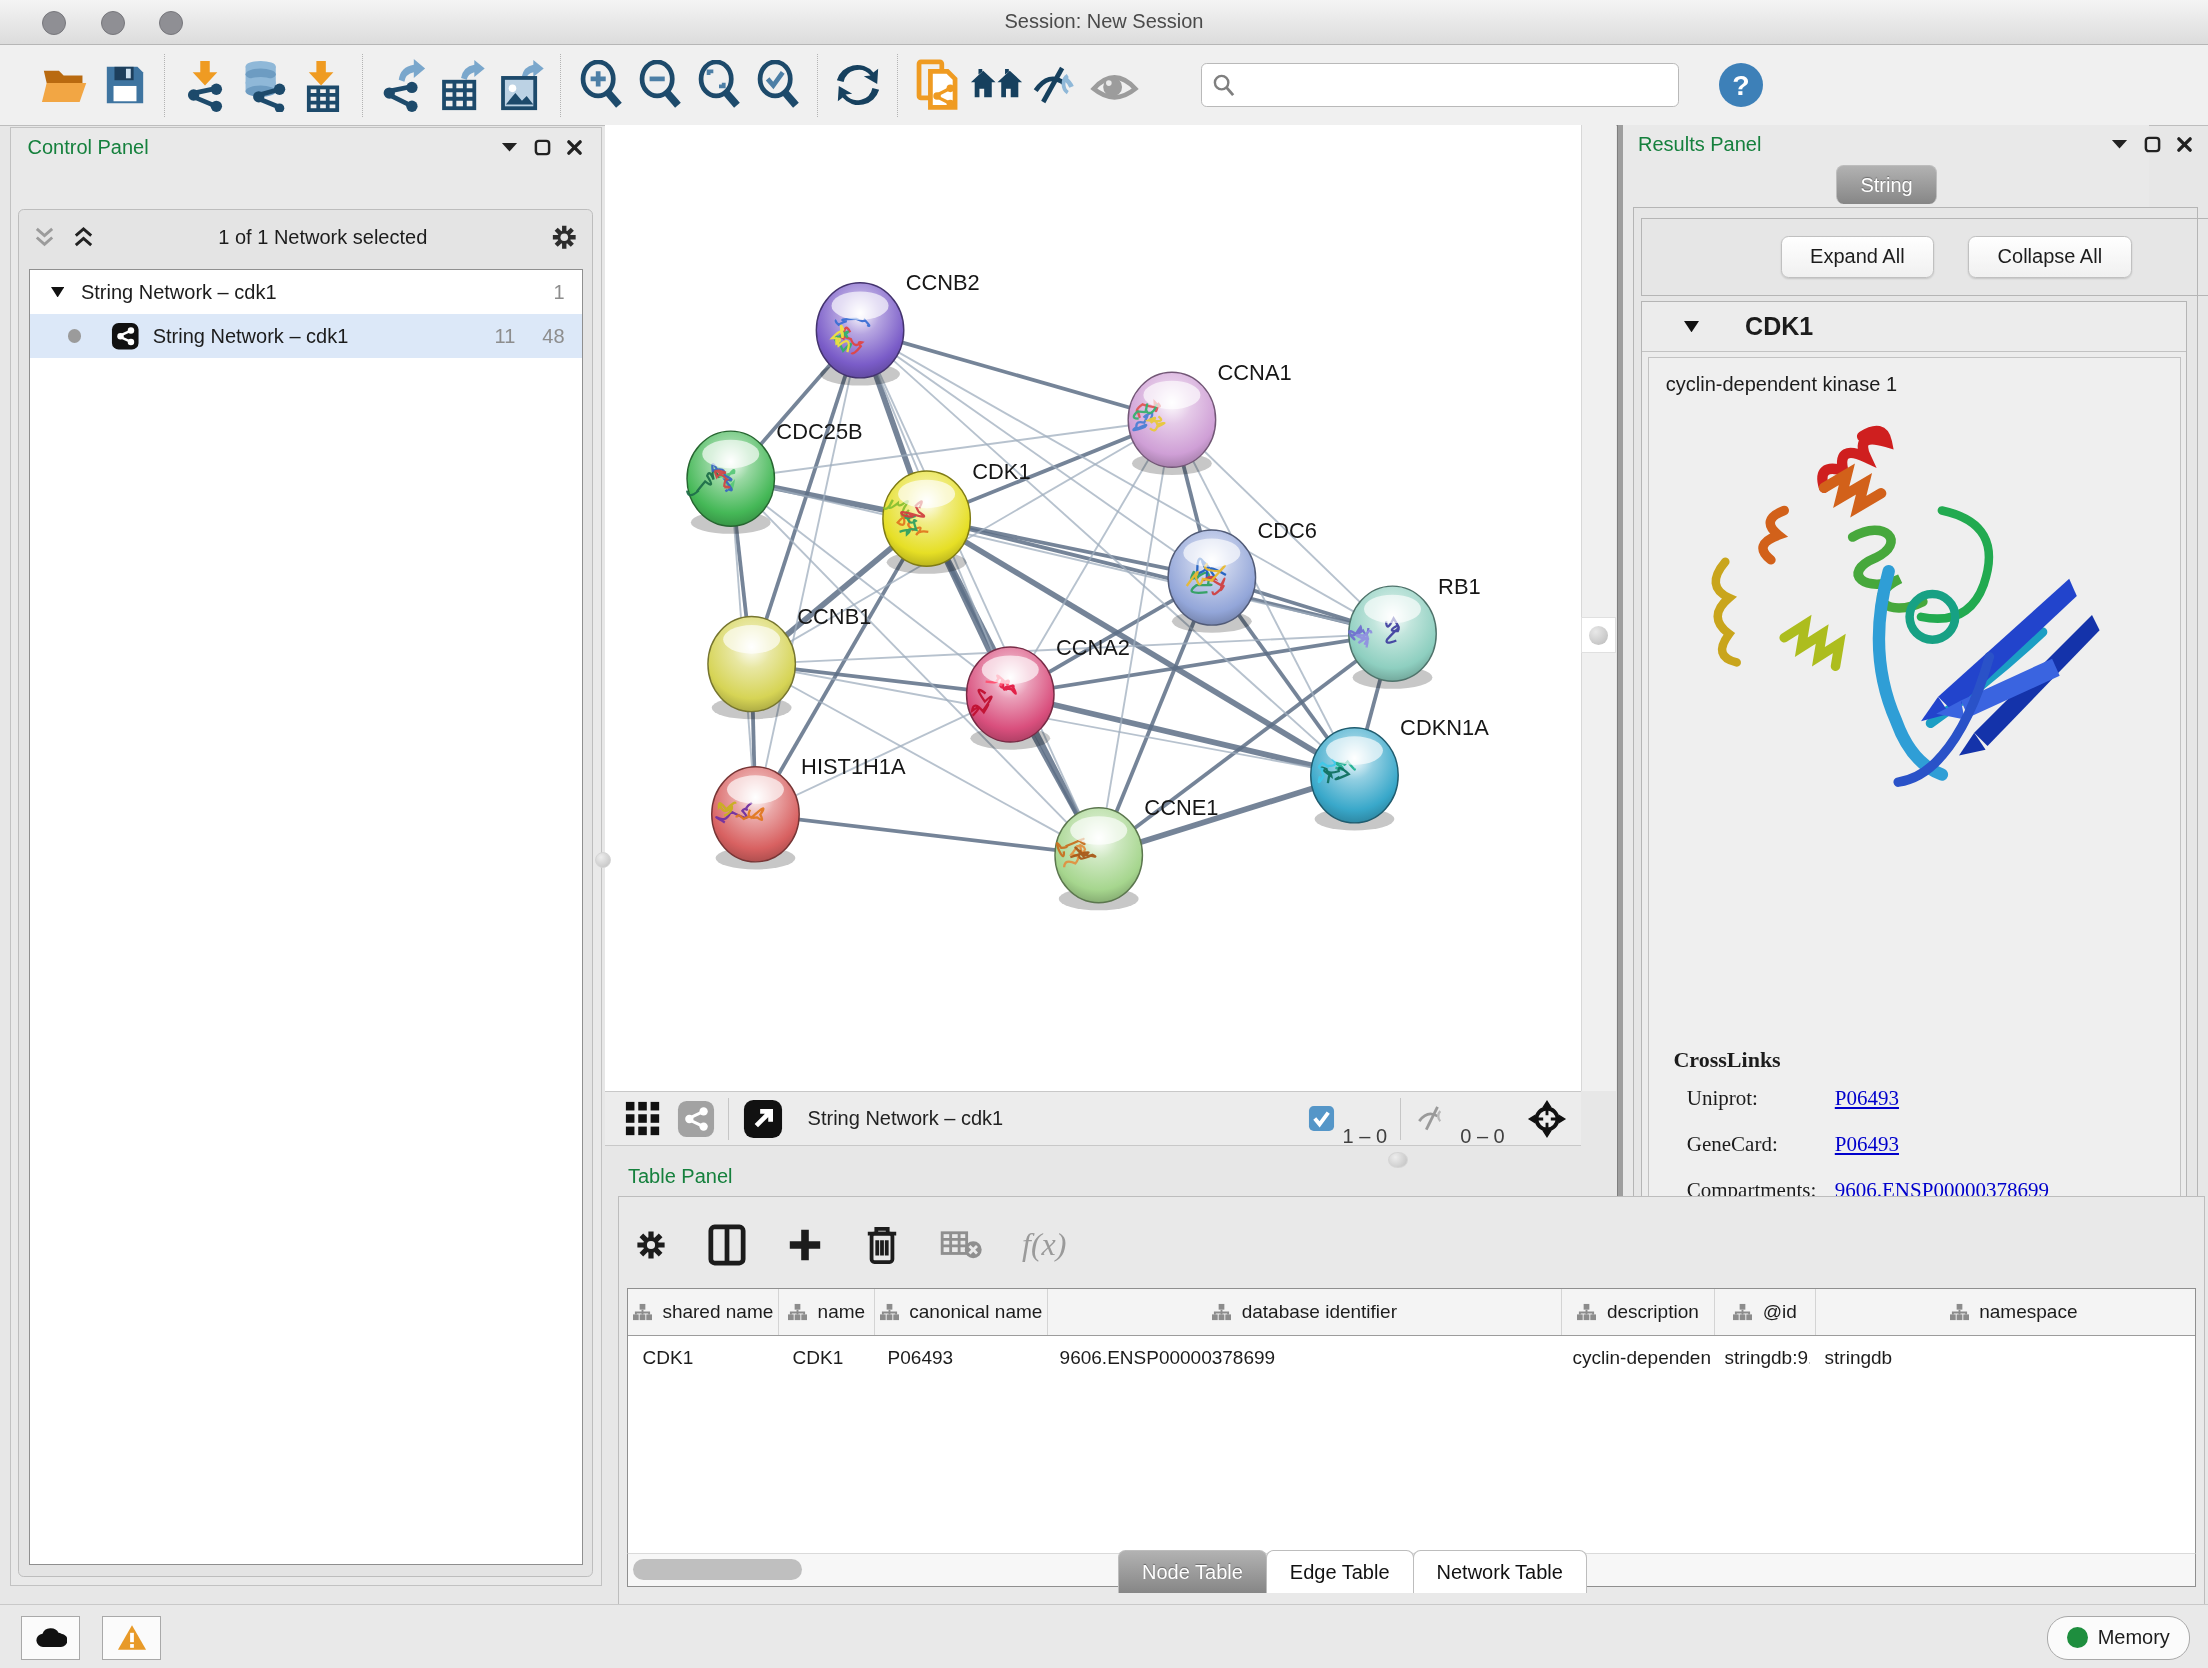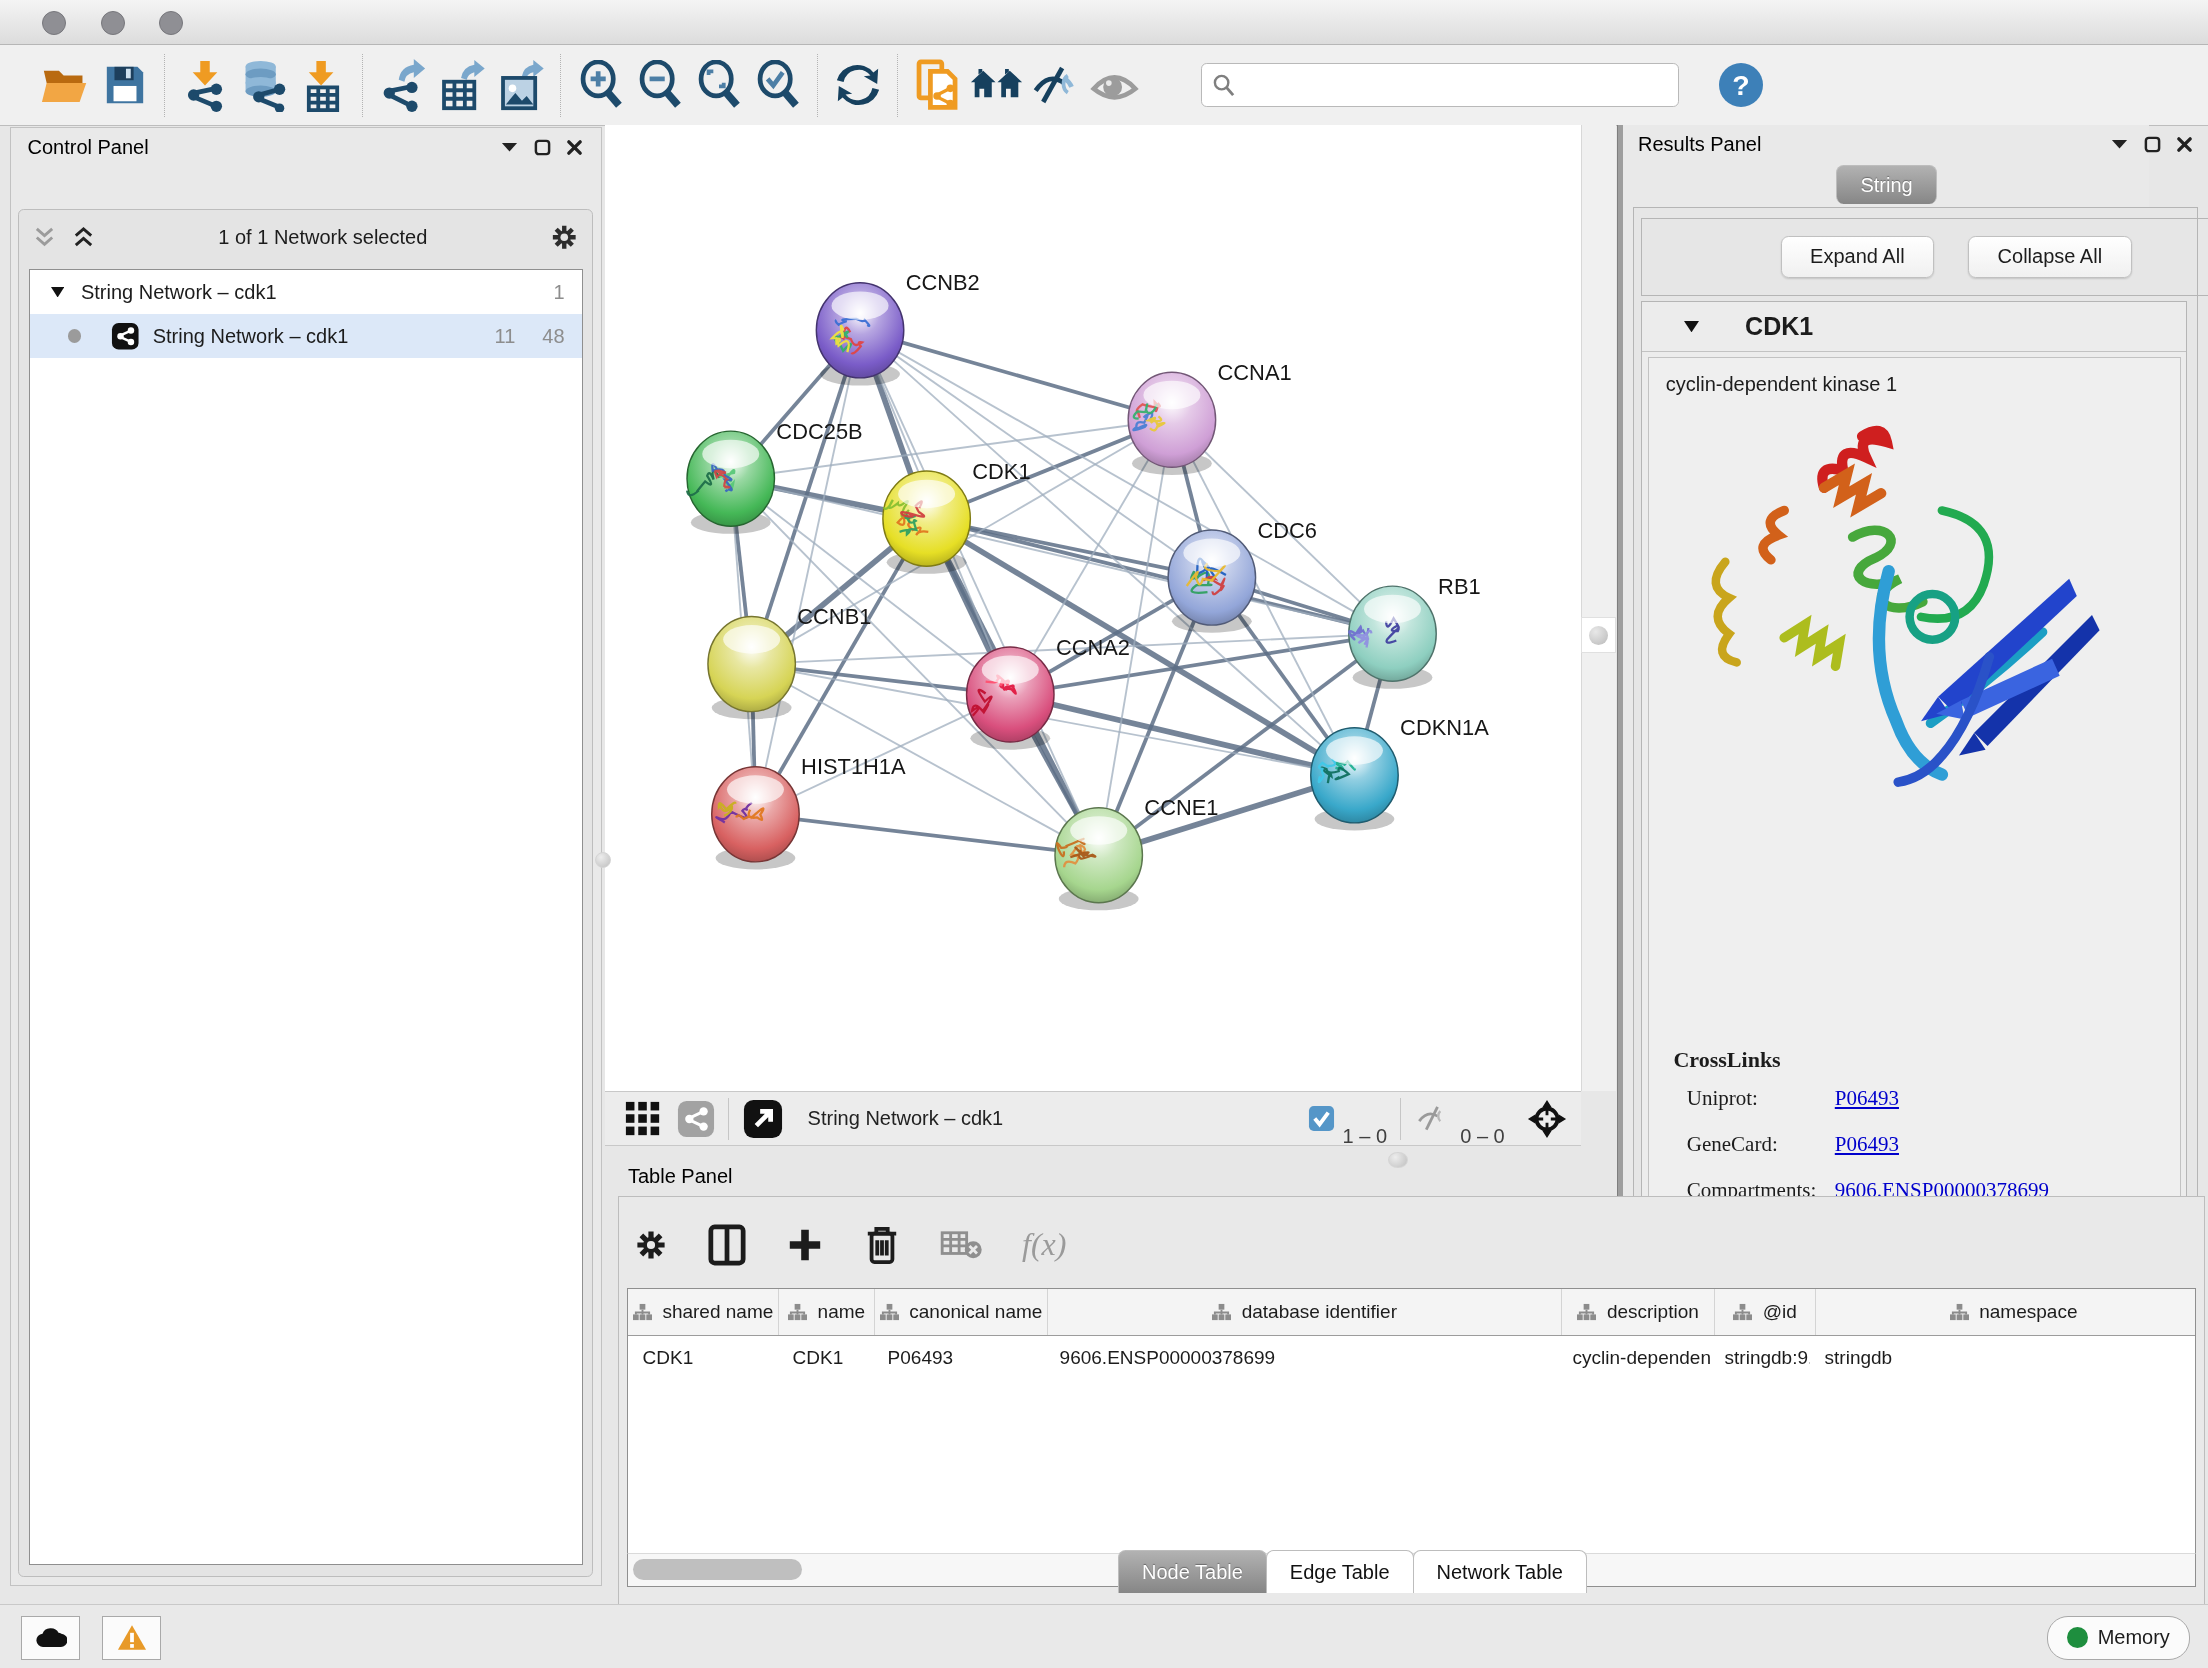--- a/index.html
+++ b/index.html
@@ -10,21 +10,21 @@
   .tlight{position:absolute;top:10.5px;width:22px;height:22px;border-radius:50%;background:#8f8f94;border:1px solid #77777c;}
   #win-title{width:100%;text-align:center;top:9.5px;font-size:20px;color:#4a4a4a;}
   
   #toolbar{left:0;top:45px;width:2208px;height:80px;background:#f0f0f0;border-bottom:1px solid #bdbdbd;display:flex;align-items:center;}
   .tbtn{width:59px;height:59px;display:flex;align-items:center;justify-content:center;flex:0 0 auto;}
   .tsep{width:1px;height:63px;border-left:1.9px dotted #b3b3b3;margin:0 9.5px;flex:0 0 auto;}
   #searchbox{width:457px;height:42px;background:#fff;border:1px solid #b9b9b9;border-radius:5.7px;margin-left:57px;display:flex;align-items:center;padding:0 9.5px;}
   #searchbox input{border:none;outline:none;font-size:19px;width:399px;background:transparent;font-family:"Liberation Sans",sans-serif;}
   #help-btn{width:44px;height:44px;border-radius:50%;background:#3d80b8;color:#fff;font-weight:bold;font-size:28.5px;display:flex;align-items:center;justify-content:center;margin-left:40px;}
   
-  .panel-title{font-size:20px;color:#000000;}
+  .panel-title{font-size:20px;color:#15803d;}
   .panel-icons{display:flex;gap:15px;align-items:center;}
   .tabrow{display:flex;}
   .tab{height:42px;padding:0 23px;display:flex;align-items:center;justify-content:center;font-size:20px;background:#fff;border:1px solid #bdbdbd;border-bottom:none;border-radius:7.6px 7.6px 0 0;margin-right:-1px;color:#111;}
   .tab.sel{background:linear-gradient(#b2b2b2,#868686);color:#fff;text-shadow:0 -1px 1px rgba(0,0,0,.35);}
   
   #control-panel{left:9.5px;top:127px;width:590px;height:1457px;background:#e9e9e9;border:1px solid #c2c2c2;}
   #cp-header{left:17px;top:7.6px;width:555px;display:flex;justify-content:space-between;align-items:center;position:absolute;}
   #cp-tabs{position:absolute;left:59px;top:40px;}
   #cp-body{position:absolute;left:7.6px;top:81px;width:573px;height:1366px;background:#e4e4e4;border:1px solid #bdbdbd;border-radius:5.7px;}
   #cp-toolrow{position:absolute;left:13.3px;top:13.3px;width:546px;display:flex;align-items:center;}
@@ -81,20 +81,21 @@
   svg{display:block;}
   text{font-family:"Liberation Sans",sans-serif;}
 </style>
 </head>
 <body>
 
 <div id="titlebar" class="abs">
   <div class="tlight" style="left:42px"></div>
   <div class="tlight" style="left:101px"></div>
   <div class="tlight" style="left:159px"></div>
+  <div id="win-title" class="abs">Session: New Session</div>
 </div>
 
 <div id="toolbar" class="abs">
   <div style="width:36px"></div>
   <div class="tbtn">
     <svg width="49" height="44" viewBox="0 0 52 46">
       <path d="M3 8 h16 l5 5 h20 v8 H6 z" fill="#b96a10"></path>
         <path d="M6 21 h42 l-7 20 H1 z" fill="#f2a644"></path>
     </svg>
   </div>

